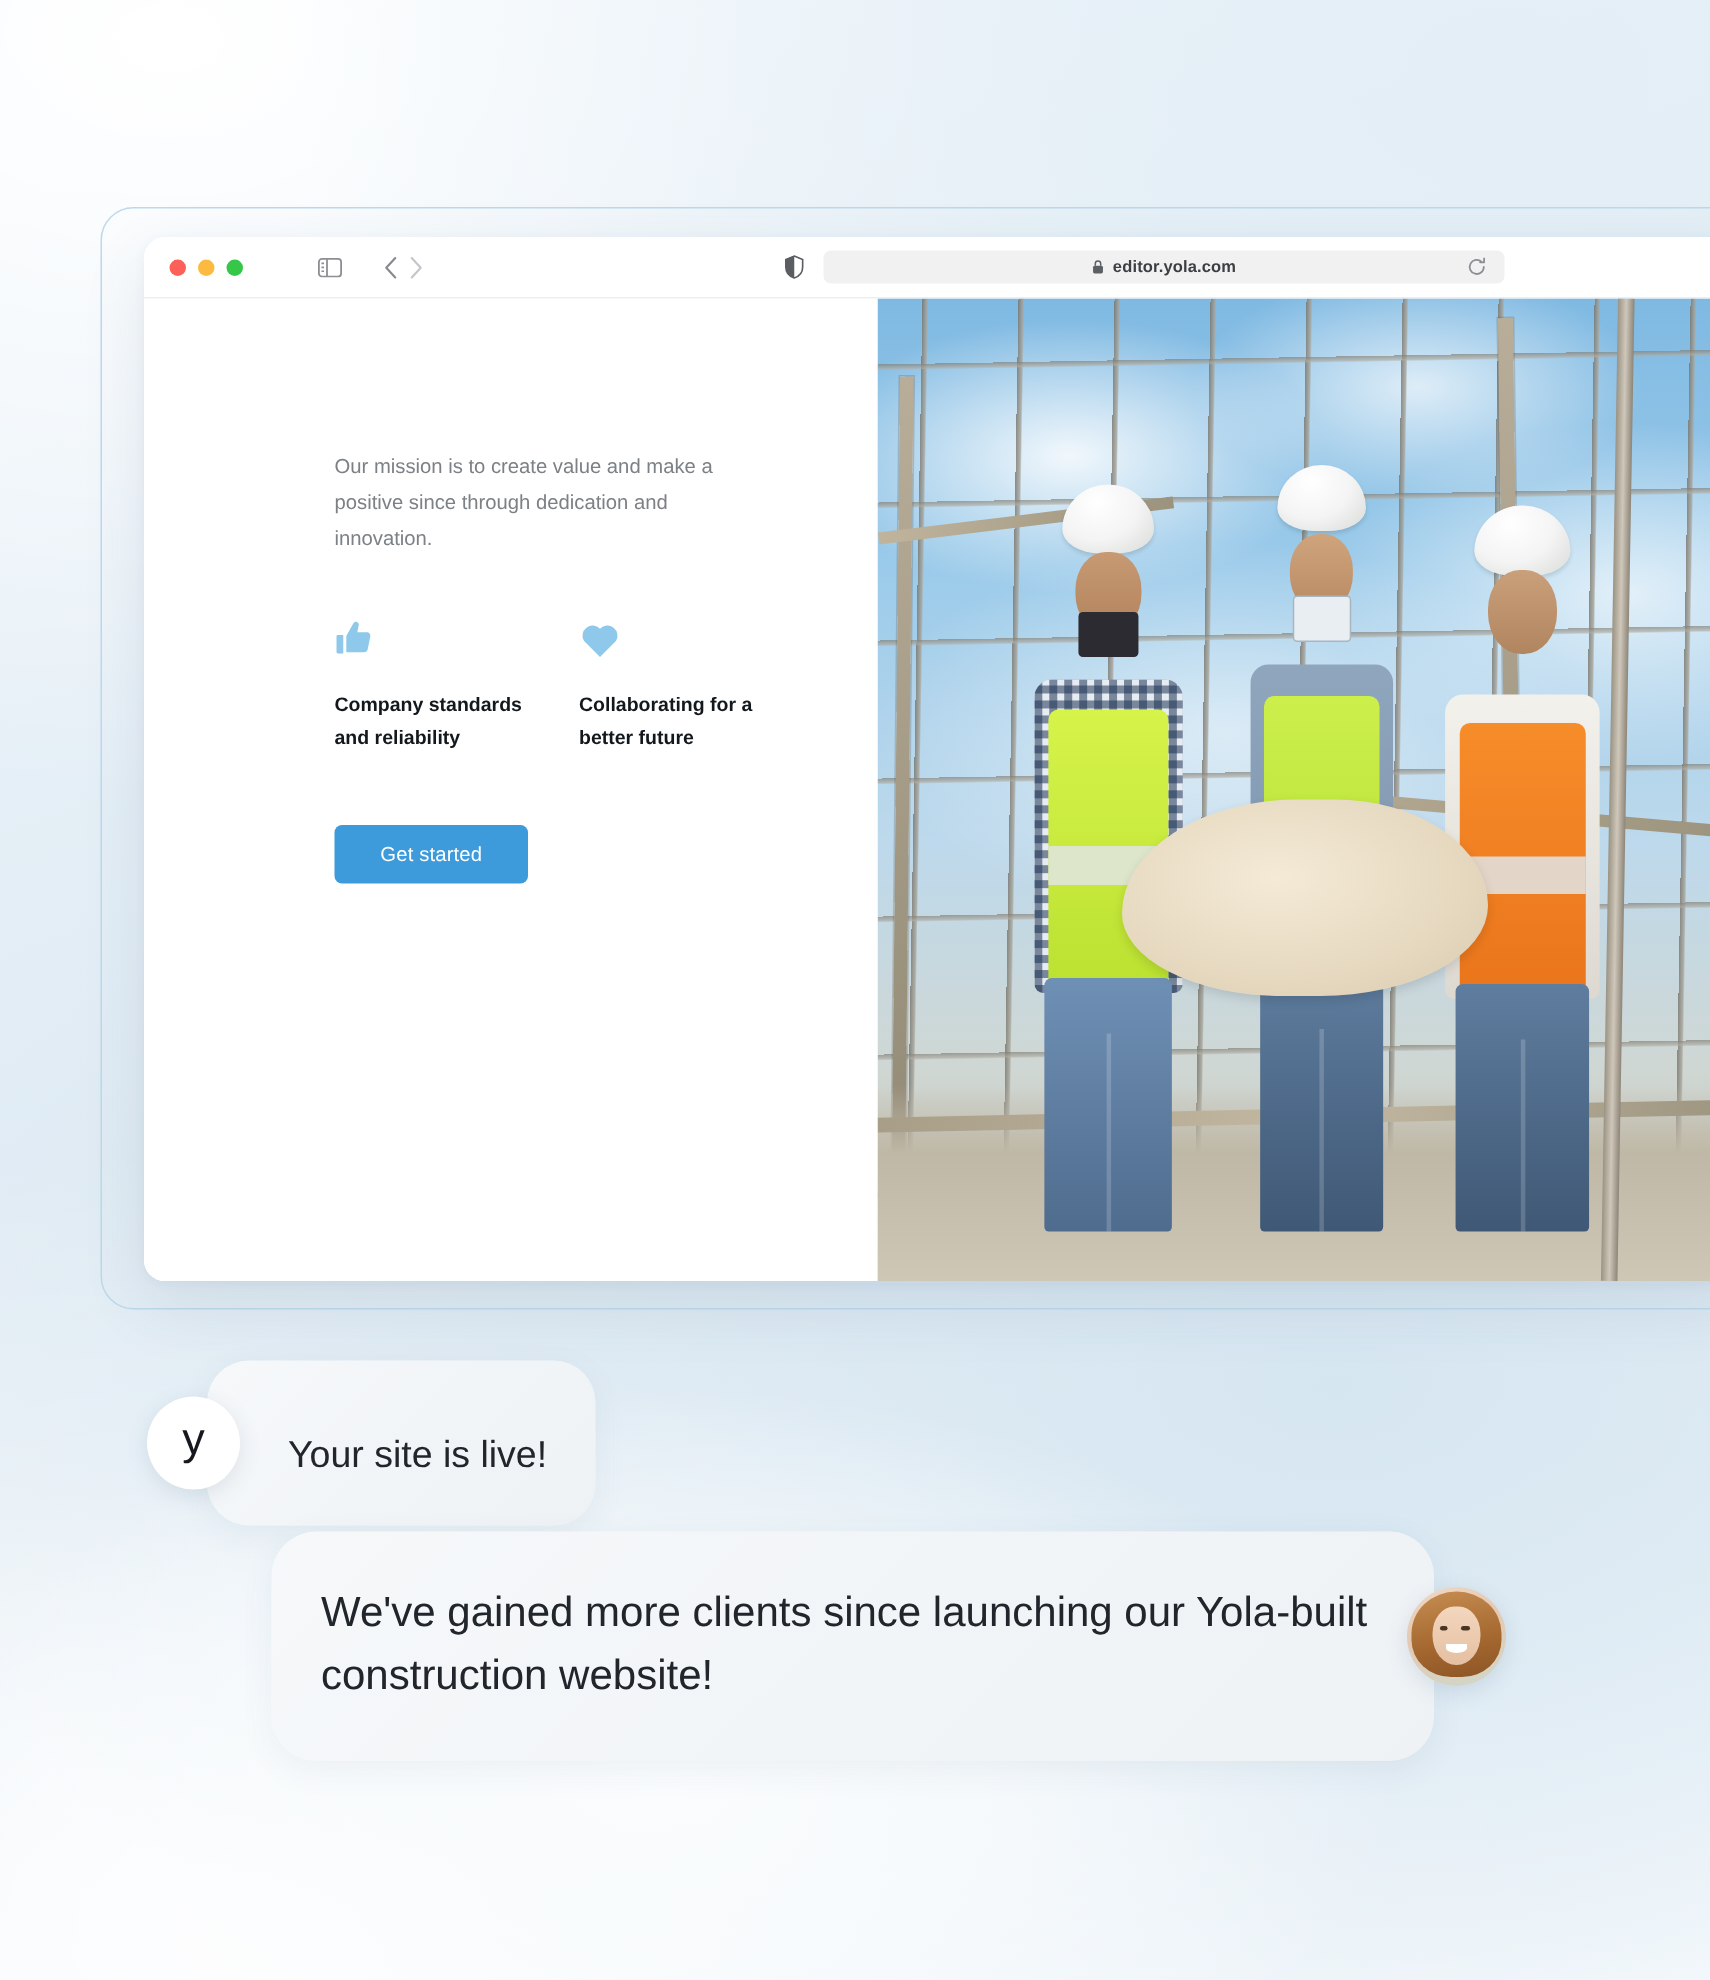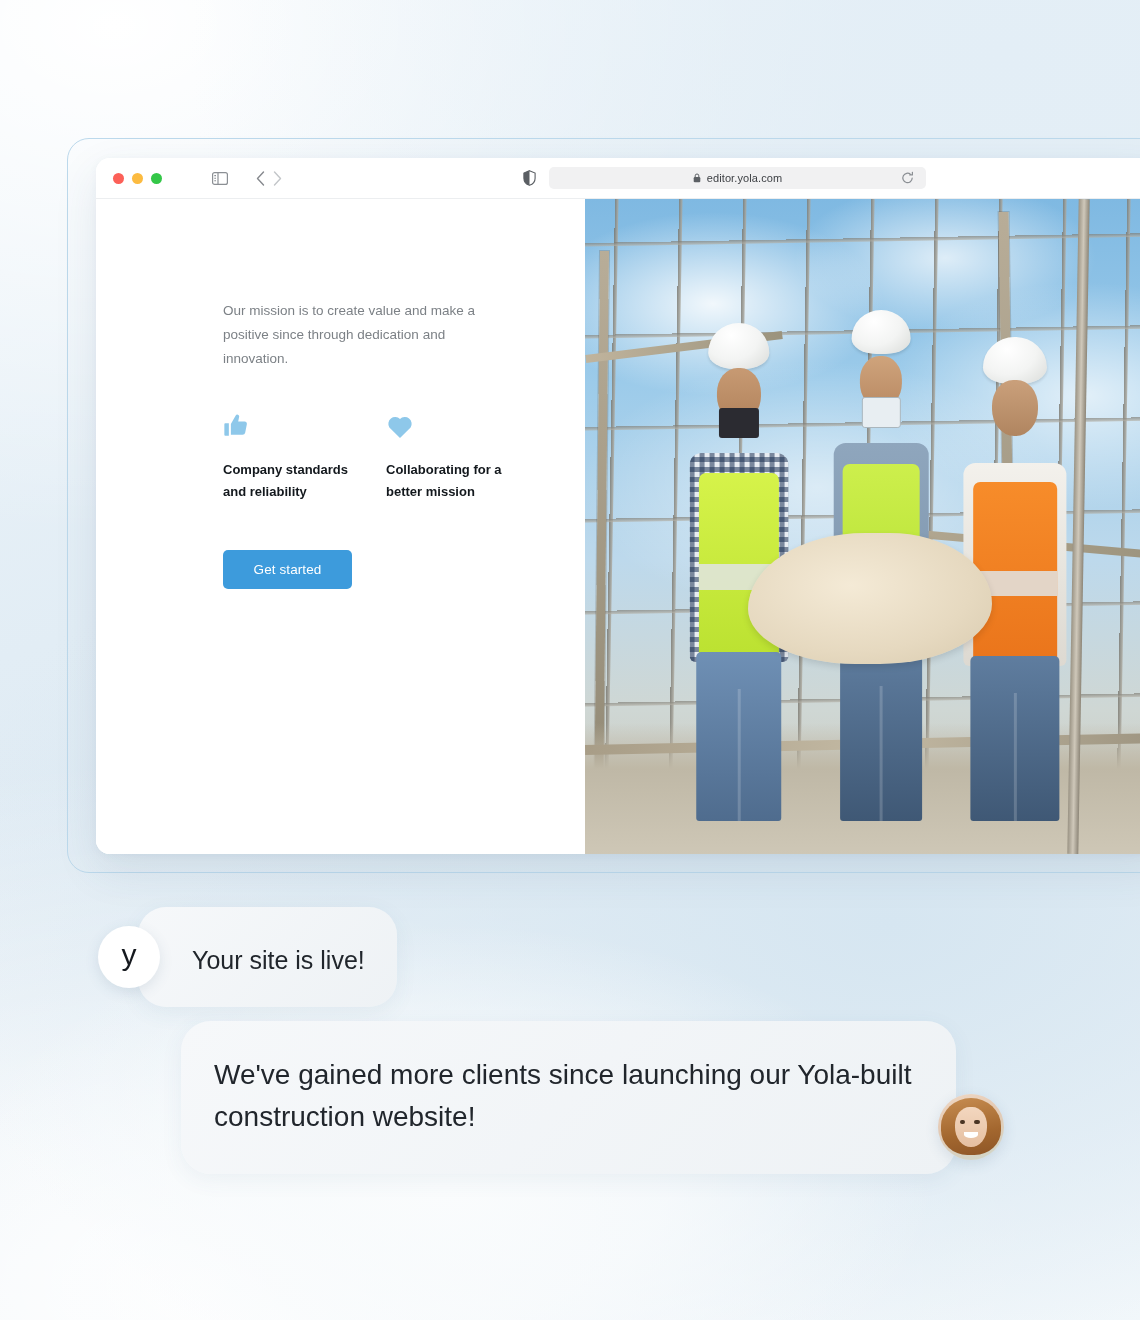--- a/index.html
+++ b/index.html
@@ -93,28 +93,29 @@
   .arrow-back { color: #86898e; }
   .arrow-fwd  { color: #c3c6c9; }
 
   .shield-wrap { position: absolute; left: 427px; top: 50%; transform: translateY(-50%); }
 
   .url-bar {
     position: absolute;
     left: 453px;
     top: 50%;
     transform: translateY(-50%);
-    width: 377px;
+    width: 454px;
     height: 22px;
     background: #f1f1f2;
     border-radius: 5px;
     display: flex;
     align-items: center;
     justify-content: center;
     gap: 6px;
+    font-weight: bold;
   }
   .url-text {
     font-size: 11px;
     color: #3c3f43;
     letter-spacing: 0.1px;
   }
   .reload-btn {
     position: absolute;
     right: 12px;
     top: 50%;
@@ -365,30 +366,30 @@
     z-index: 2;
   }
   .bubble {
     background: linear-gradient(135deg,#f6f8fa 0%, #eef2f5 100%);
     border-radius: 26px;
     box-shadow: 0 6px 22px rgba(60,95,125,0.07);
     color: #21262c;
   }
   .bubble-1 {
     margin-left: -22px;
-    padding: 38px 32px 32px 54px;
+    padding: 48px 32px 32px 54px;
     font-size: 25px;
     line-height: 1.2;
     border-radius: 28px;
   }
 
   .msg-row-2 {
     position: absolute;
     left: 181px; top: 1021px;
-    display: flex; align-items: flex-end;
+    display: flex; align-items: center;
   }
   .bubble-2 {
     width: 775px;
     padding: 33px 44px 36px 33px;
     font-size: 28px;
     line-height: 1.5;
     border-radius: 30px;
   }
   .avatar-photo {
     width: 66px; height: 66px; border-radius: 50%;
@@ -494,21 +495,21 @@
             </div>
             <div class="feature-label">Company standards and reliability</div>
           </div>
 
           <div class="feature">
             <div class="feature-icon">
               <svg width="28" height="26" viewBox="0 0 24 22" fill="#8ec8ea">
                 <path d="M12 21.3 2.9 12.2A5.8 5.8 0 0 1 12 5.1a5.8 5.8 0 0 1 9.1 7.1z"></path>
               </svg>
             </div>
-            <div class="feature-label">Collaborating for a better mission</div>
+            <div class="feature-label">Collaborating for a better future</div>
           </div>
         </div>
 
         <button class="cta">Get started</button>
       </div>
 
       <div class="hero-right">
         <div class="photo">
           <div class="clouds"></div>
           <div class="rebar-v"></div>

